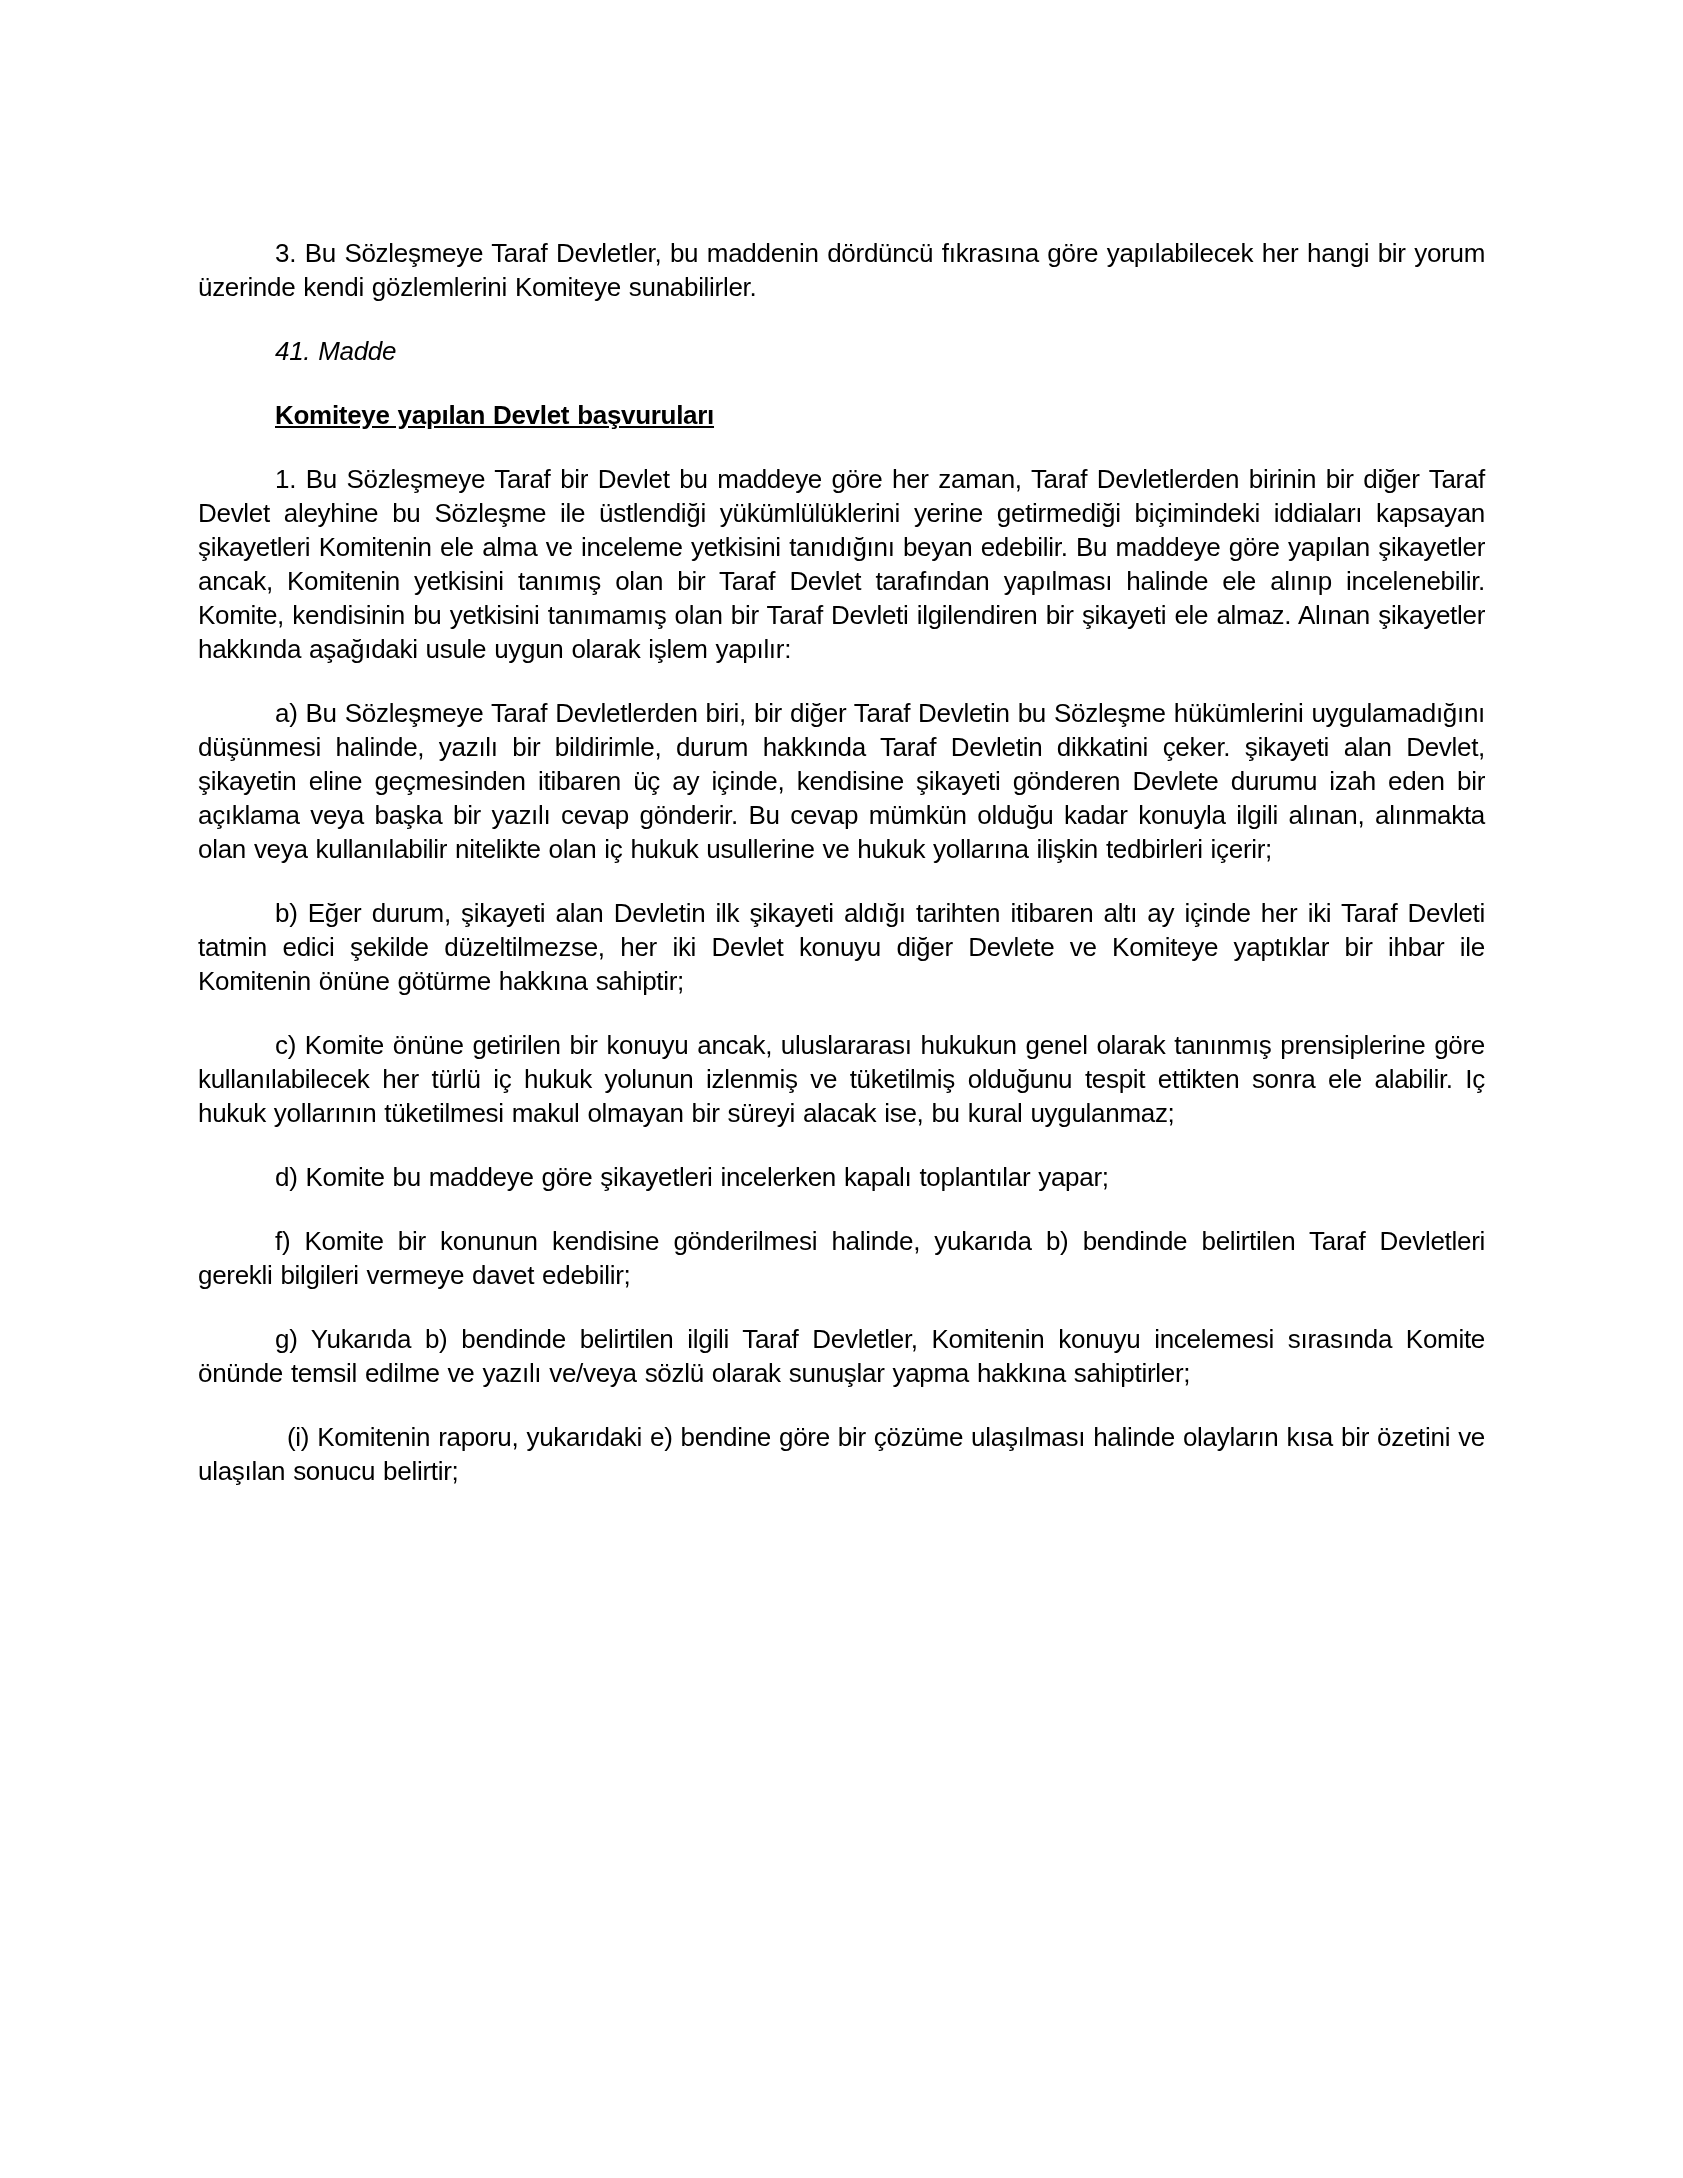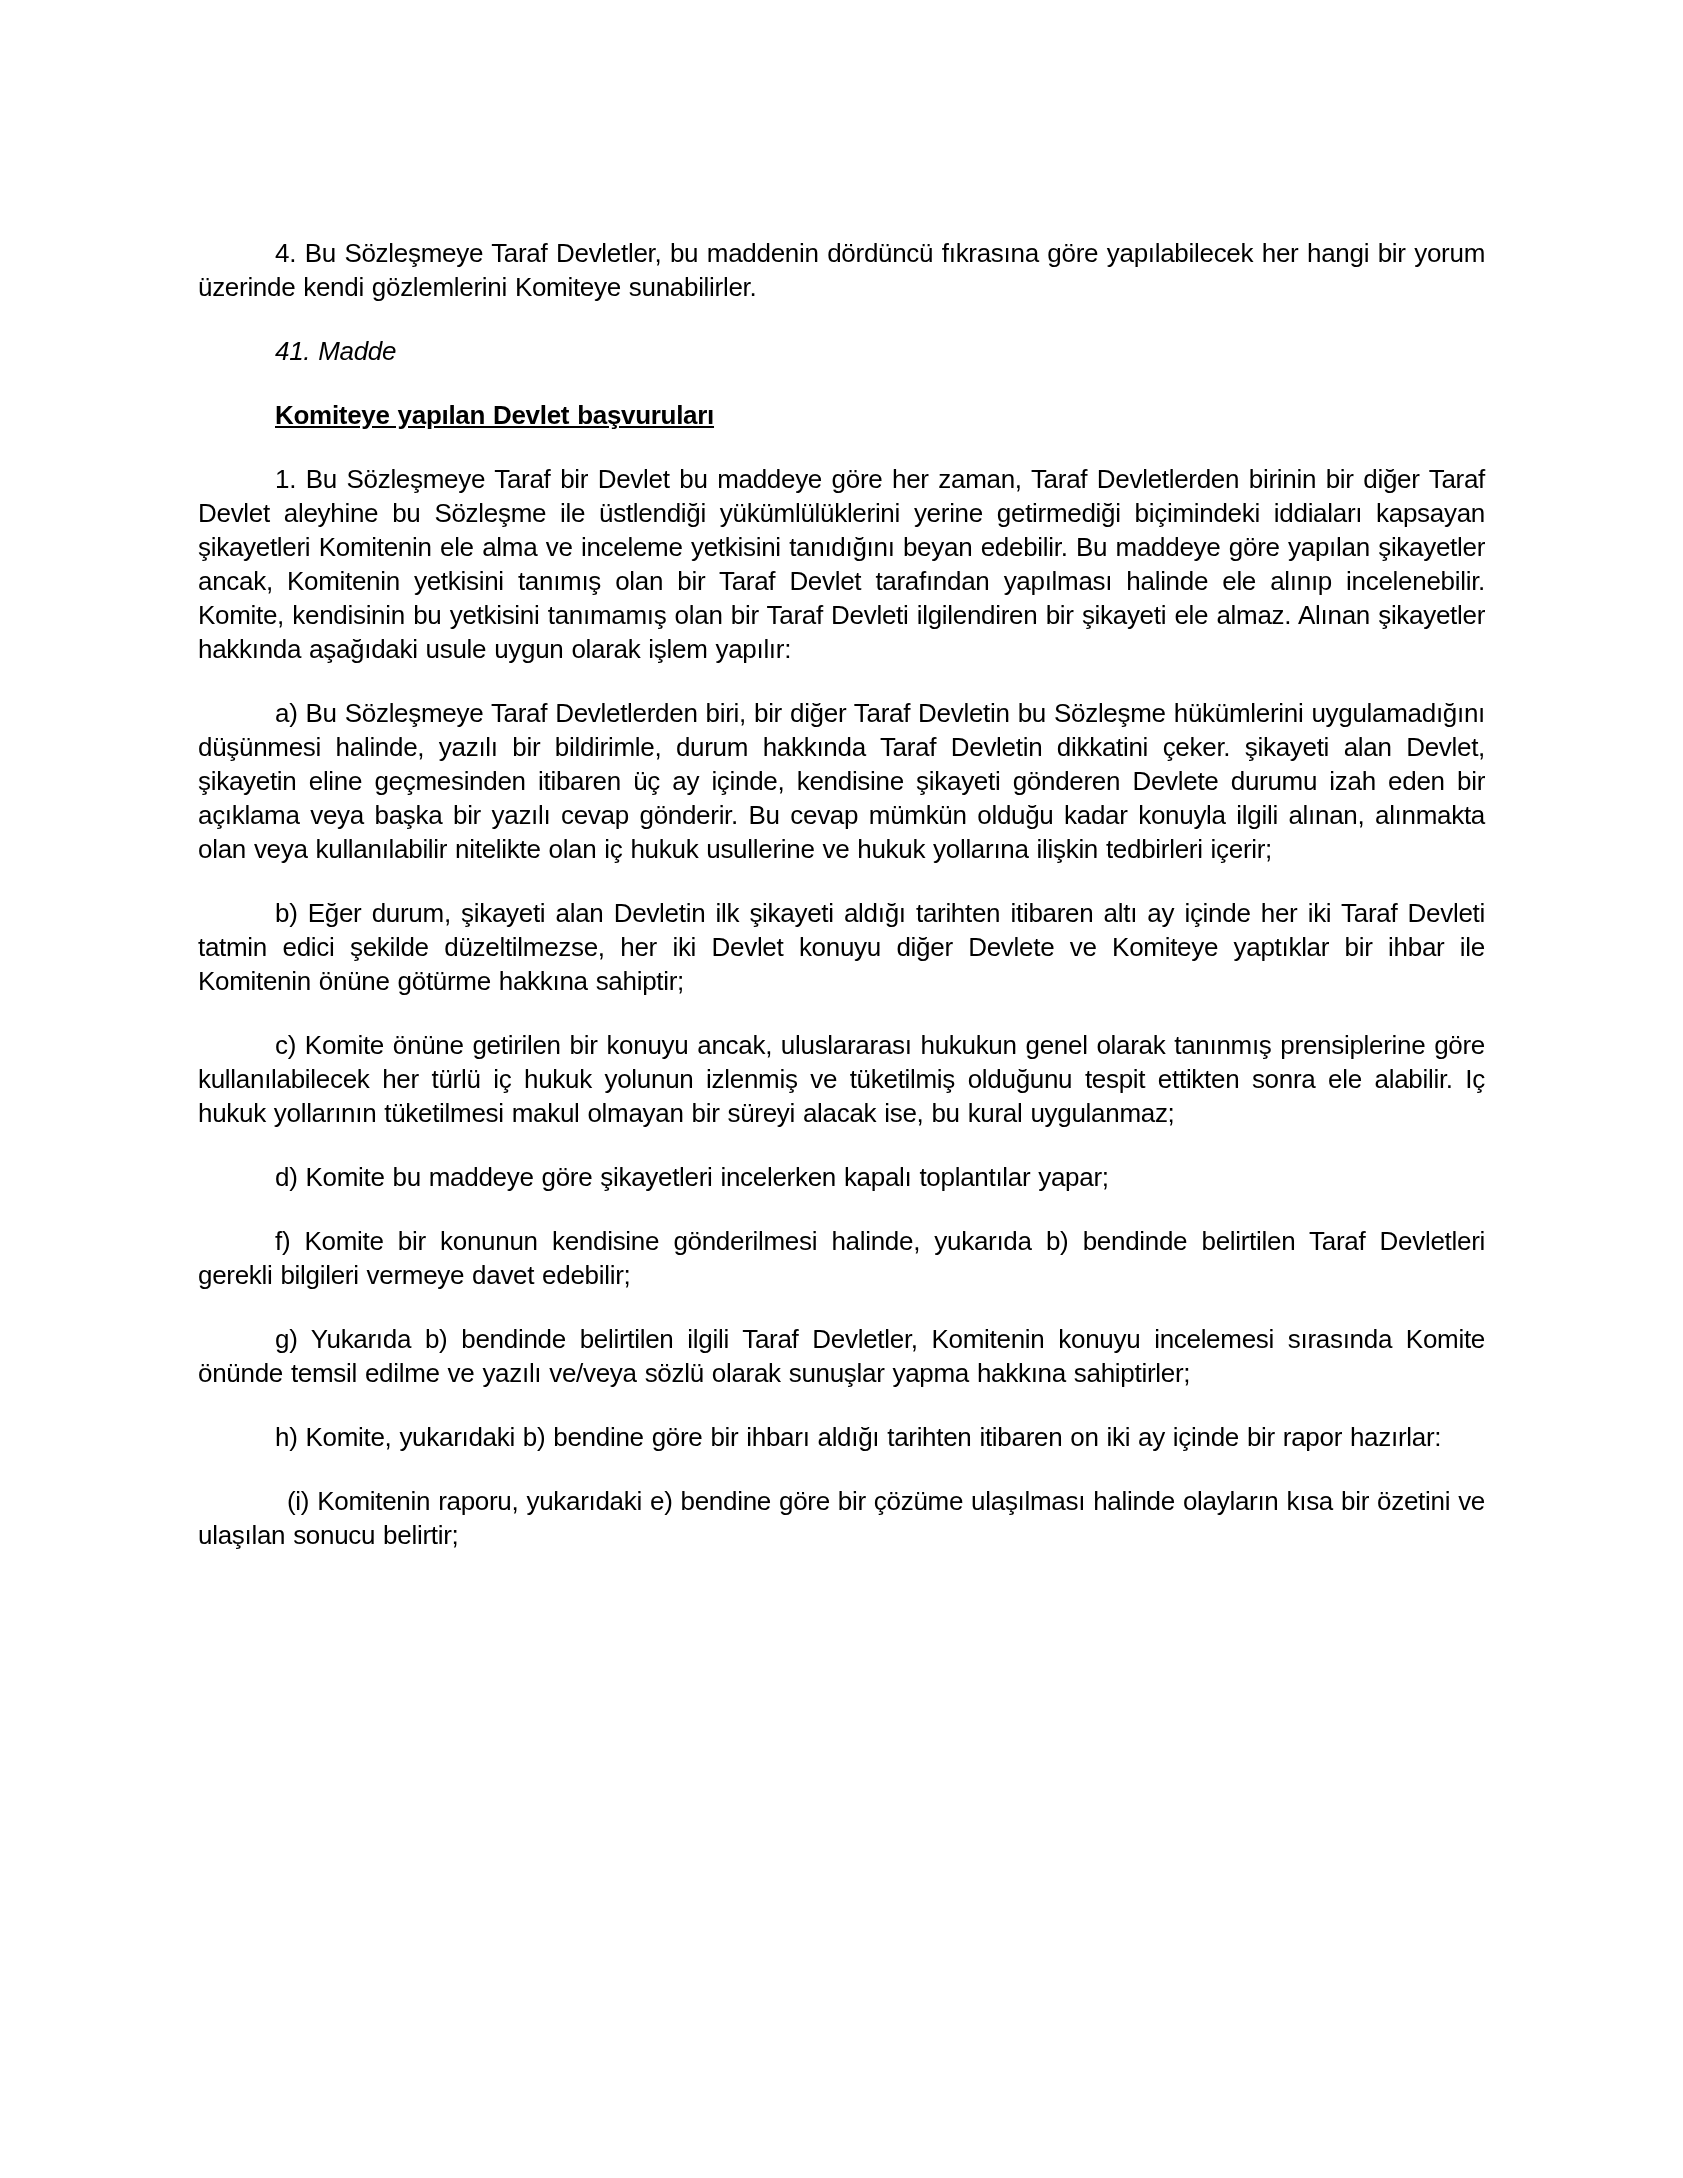--- a/index.html
+++ b/index.html
@@ -51,40 +51,39 @@
   .indent-wide {
     text-indent: 89px;
   }
 </style>
 </head>
 <body>
 
 <div class="page">
   <div class="content">
 
-    <p class="para body-text">4. Bu Sözleşmeye Taraf Devletler, bu maddenin dördüncü fıkrasına göre yapılabilecek her hangi bir yorum üzerinde kendi gözlemlerini Komiteye sunabilirler.</p>
+    <p class="para body-text">3. Bu Sözleşmeye Taraf Devletler, bu maddenin dördüncü fıkrasına göre yapılabilecek her hangi bir yorum üzerinde kendi gözlemlerini Komiteye sunabilirler.</p>
 
     <p class="para heading-italic">41. Madde</p>
 
     <p class="para heading-bold">Komiteye yapılan Devlet başvuruları</p>
 
     <p class="para body-text">1. Bu Sözleşmeye Taraf bir Devlet bu maddeye göre her zaman, Taraf Devletlerden birinin bir diğer Taraf Devlet aleyhine bu Sözleşme ile üstlendiği yükümlülüklerini yerine getirmediği biçimindeki iddiaları kapsayan şikayetleri Komitenin ele alma ve inceleme yetkisini tanıdığını beyan edebilir. Bu maddeye göre yapılan şikayetler ancak, Komitenin yetkisini tanımış olan bir Taraf Devlet tarafından yapılması halinde ele alınıp incelenebilir. Komite, kendisinin bu yetkisini tanımamış olan bir Taraf Devleti ilgilendiren bir şikayeti ele almaz. Alınan şikayetler hakkında aşağıdaki usule uygun olarak işlem yapılır:</p>
 
     <p class="para body-text">a) Bu Sözleşmeye Taraf Devletlerden biri, bir diğer Taraf Devletin bu Sözleşme hükümlerini uygulamadığını düşünmesi halinde, yazılı bir bildirimle, durum hakkında Taraf Devletin dikkatini çeker. şikayeti alan Devlet, şikayetin eline geçmesinden itibaren üç ay içinde, kendisine şikayeti gönderen Devlete durumu izah eden bir açıklama veya başka bir yazılı cevap gönderir. Bu cevap mümkün olduğu kadar konuyla ilgili alınan, alınmakta olan veya kullanılabilir nitelikte olan iç hukuk usullerine ve hukuk yollarına ilişkin tedbirleri içerir;</p>
 
     <p class="para body-text">b) Eğer durum, şikayeti alan Devletin ilk şikayeti aldığı tarihten itibaren altı ay içinde her iki Taraf Devleti tatmin edici şekilde düzeltilmezse, her iki Devlet konuyu diğer Devlete ve Komiteye yaptıklar bir ihbar ile Komitenin önüne götürme hakkına sahiptir;</p>
 
     <p class="para body-text">c) Komite önüne getirilen bir konuyu ancak, uluslararası hukukun genel olarak tanınmış prensiplerine göre kullanılabilecek her türlü iç hukuk yolunun izlenmiş ve tüketilmiş olduğunu tespit ettikten sonra ele alabilir. Iç hukuk yollarının tüketilmesi makul olmayan bir süreyi alacak ise, bu kural uygulanmaz;</p>
 
     <p class="para body-text">d) Komite bu maddeye göre şikayetleri incelerken kapalı toplantılar yapar;</p>
 
 
     <p class="para body-text">f) Komite bir konunun kendisine gönderilmesi halinde, yukarıda b) bendinde belirtilen Taraf Devletleri gerekli bilgileri vermeye davet edebilir;</p>
 
     <p class="para body-text">g) Yukarıda b) bendinde belirtilen ilgili Taraf Devletler, Komitenin konuyu incelemesi sırasında Komite önünde temsil edilme ve yazılı ve/veya sözlü olarak sunuşlar yapma hakkına sahiptirler;</p>
 
-    <p class="para body-text">h) Komite, yukarıdaki b) bendine göre bir ihbarı aldığı tarihten itibaren on iki ay içinde bir rapor hazırlar:</p>
 
     <p class="para body-text indent-wide">(i) Komitenin raporu, yukarıdaki e) bendine göre bir çözüme ulaşılması halinde olayların kısa bir özetini ve ulaşılan sonucu belirtir;</p>
 
   </div>
 </div>
 
 
 </body></html>

